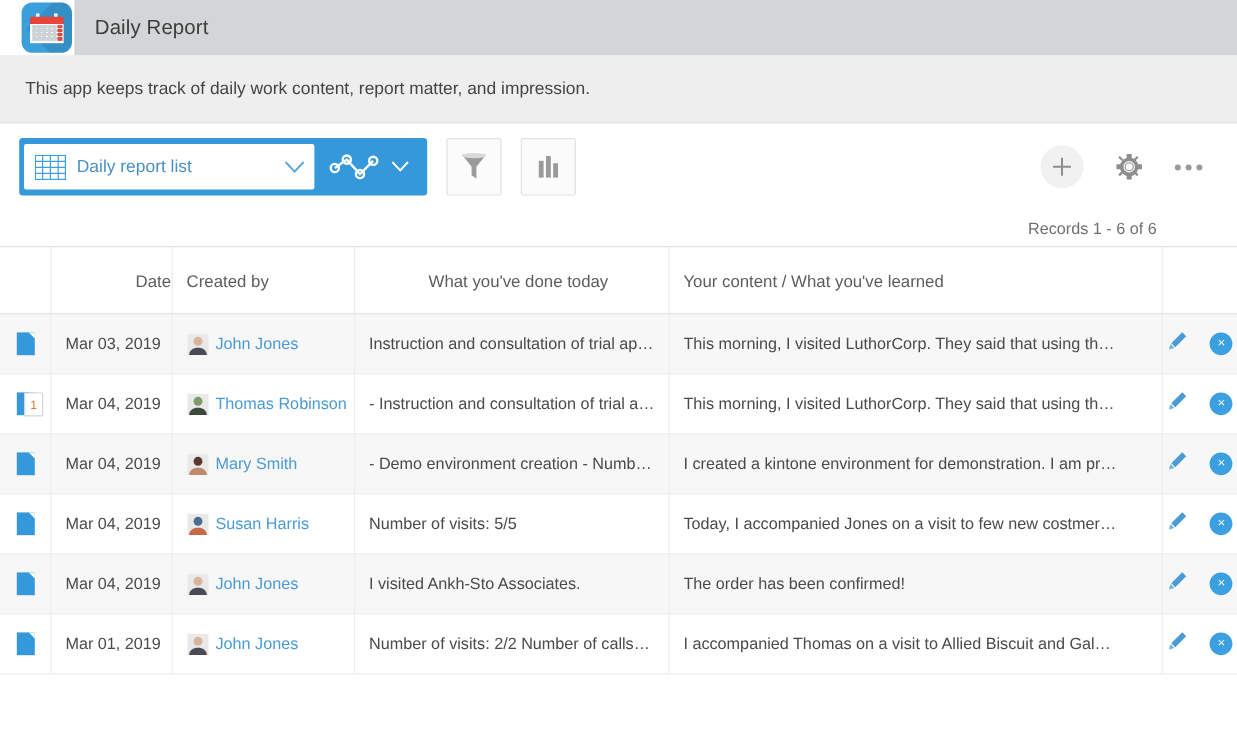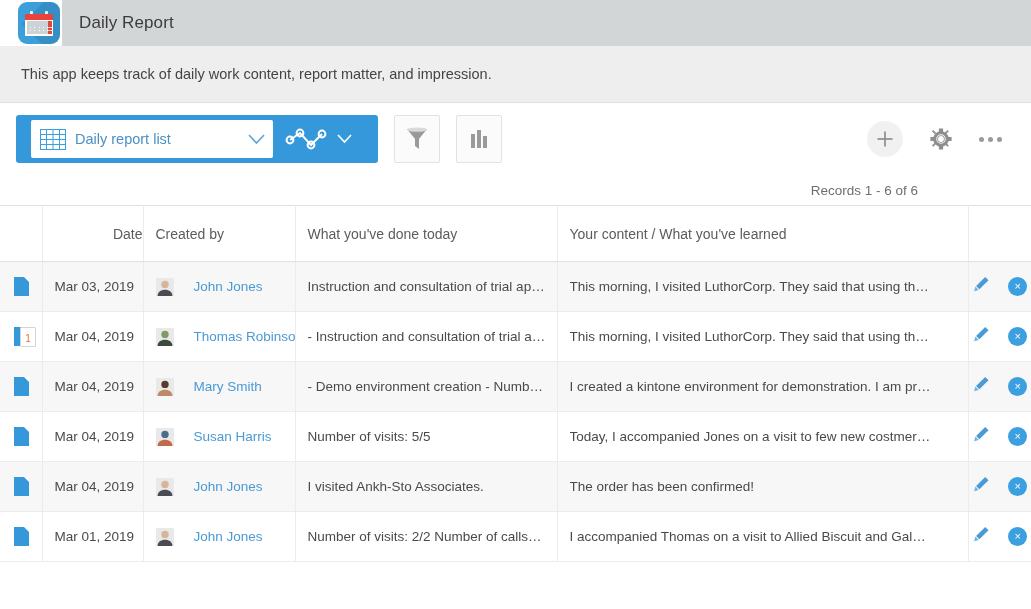--- a/index.html
+++ b/index.html
@@ -82,21 +82,21 @@
     border-bottom: 1px solid #e0e0e0;
     display: flex; align-items: center; padding-left: 21px;
     font-size: 14.5px; color: #444444;
   }
 
   
   .toolbar {
     flex: 0 0 72px; background: #ffffff; display: flex; align-items: center;
     padding: 0 16px 0 16px; position: relative;
   }
-  .view-group { display: flex; height: 48px; background: #3498db; border-radius: 3px; align-items: center; padding: 15px; }
+  .view-group { display: flex; height: 48px; background: #3498db; border-radius: 3px; align-items: center; padding: 4px; }
   .view-select {
     height: 38px; min-width: 242px; background: #ffffff; border-radius: 2px;
     display: flex; align-items: center; padding: 0 8px 0 9px; gap: 9px;
   }
   .tbl-icon { width: 26px; height: 21px; flex: 0 0 26px; }
   .view-label { font-size: 14.5px; color: #4a90c4; flex: 1; }
   .chev { color: #5ba7d6; }
   .chev-white { color: #ffffff; }
   .chart-btn { display: flex; align-items: center; gap: 10px; padding: 0 11px 0 12px; }
 
@@ -110,37 +110,37 @@
     width: 36px; height: 36px; border-radius: 50%; background: #f1f1f1;
     display: flex; align-items: center; justify-content: center;
   }
   .gear-btn, .more-btn { display: flex; align-items: center; justify-content: center; }
   .more-btn { gap: 4px; }
   .dot { width: 5px; height: 5px; border-radius: 50%; background: #9a9a9a; }
 
   
   .records {
     flex: 0 0 30px; display: flex; justify-content: flex-end; align-items: center;
-    padding-right: 113px; font-size: 13.5px; color: #6f6f6f;
+    padding-right: 67px; font-size: 13.5px; color: #6f6f6f;
   }
 
   
   .table-wrap { flex: 1 1 auto; overflow: hidden; }
   table { width: 1031px; border-collapse: collapse; table-layout: fixed; }
   thead th {
     height: 56px; background: #ffffff;
     border-top: 1px solid #e0e0e0; border-bottom: 1px solid #e0e0e0;
     border-right: 1px solid #ebebeb;
     font-weight: normal; text-align: left; font-size: 14px; color: #5c5c5c;
     padding-left: 12px; vertical-align: middle;
   }
   thead th.c0 { width: 42px; padding: 0; border-right: 1px solid #ebebeb; }
   thead th.c1 { width: 101px; text-align: right; }
   thead th.c2 { width: 152px; }
-  thead th.c3 { width: 262px; }
+  thead th.c3 { width: 262px; text-align: center; }
   thead th.c4 { width: 411px; }
   thead th.c5 { width: 63px; border-right: none; }
 
   tbody td {
     height: 49px; font-size: 13.5px; color: #4a4a4a;
     border-bottom: 1px solid #ececec; border-right: 1px solid #ececec;
     padding-left: 12px; vertical-align: middle; white-space: nowrap; overflow: hidden;
   }
   tbody tr.odd td { background: #f7f7f7; }
   tbody tr.even td { background: #ffffff; }
@@ -153,21 +153,21 @@
     content: ""; position: absolute; right: 0; top: 0;
     border-left: 5px solid transparent; border-top: 5px solid #ffffff;
   }
   .cmt-badge {
     position: absolute; left: 20px; top: 15px;
     width: 16px; height: 20px; background: #ffffff; border: 1px solid #d5d5d5;
     border-radius: 1px; font-size: 10px; color: #e0773a;
     display: flex; align-items: flex-end; justify-content: center; padding-bottom: 2px;
   }
 
-  .creator { display: flex; align-items: center; gap: 20px; }
+  .creator { display: flex; align-items: center; gap: 6px; }
   .avatar { width: 18px; height: 18px; flex: 0 0 18px; border-radius: 1px; overflow: hidden; position: relative; }
   .creator-name { color: #4a9ad4; font-size: 13.5px; }
 
   .cell-text { display: block; overflow: hidden; text-overflow: ellipsis; white-space: nowrap; }
 
   .actions { display: flex; align-items: center; justify-content: center; gap: 18px; height: 49px; }
   .del-btn {
     width: 19px; height: 19px; border-radius: 50%; background: #3b9fe0;
     display: flex; align-items: center; justify-content: center;
     color: #ffffff; font-size: 11px; line-height: 1;

